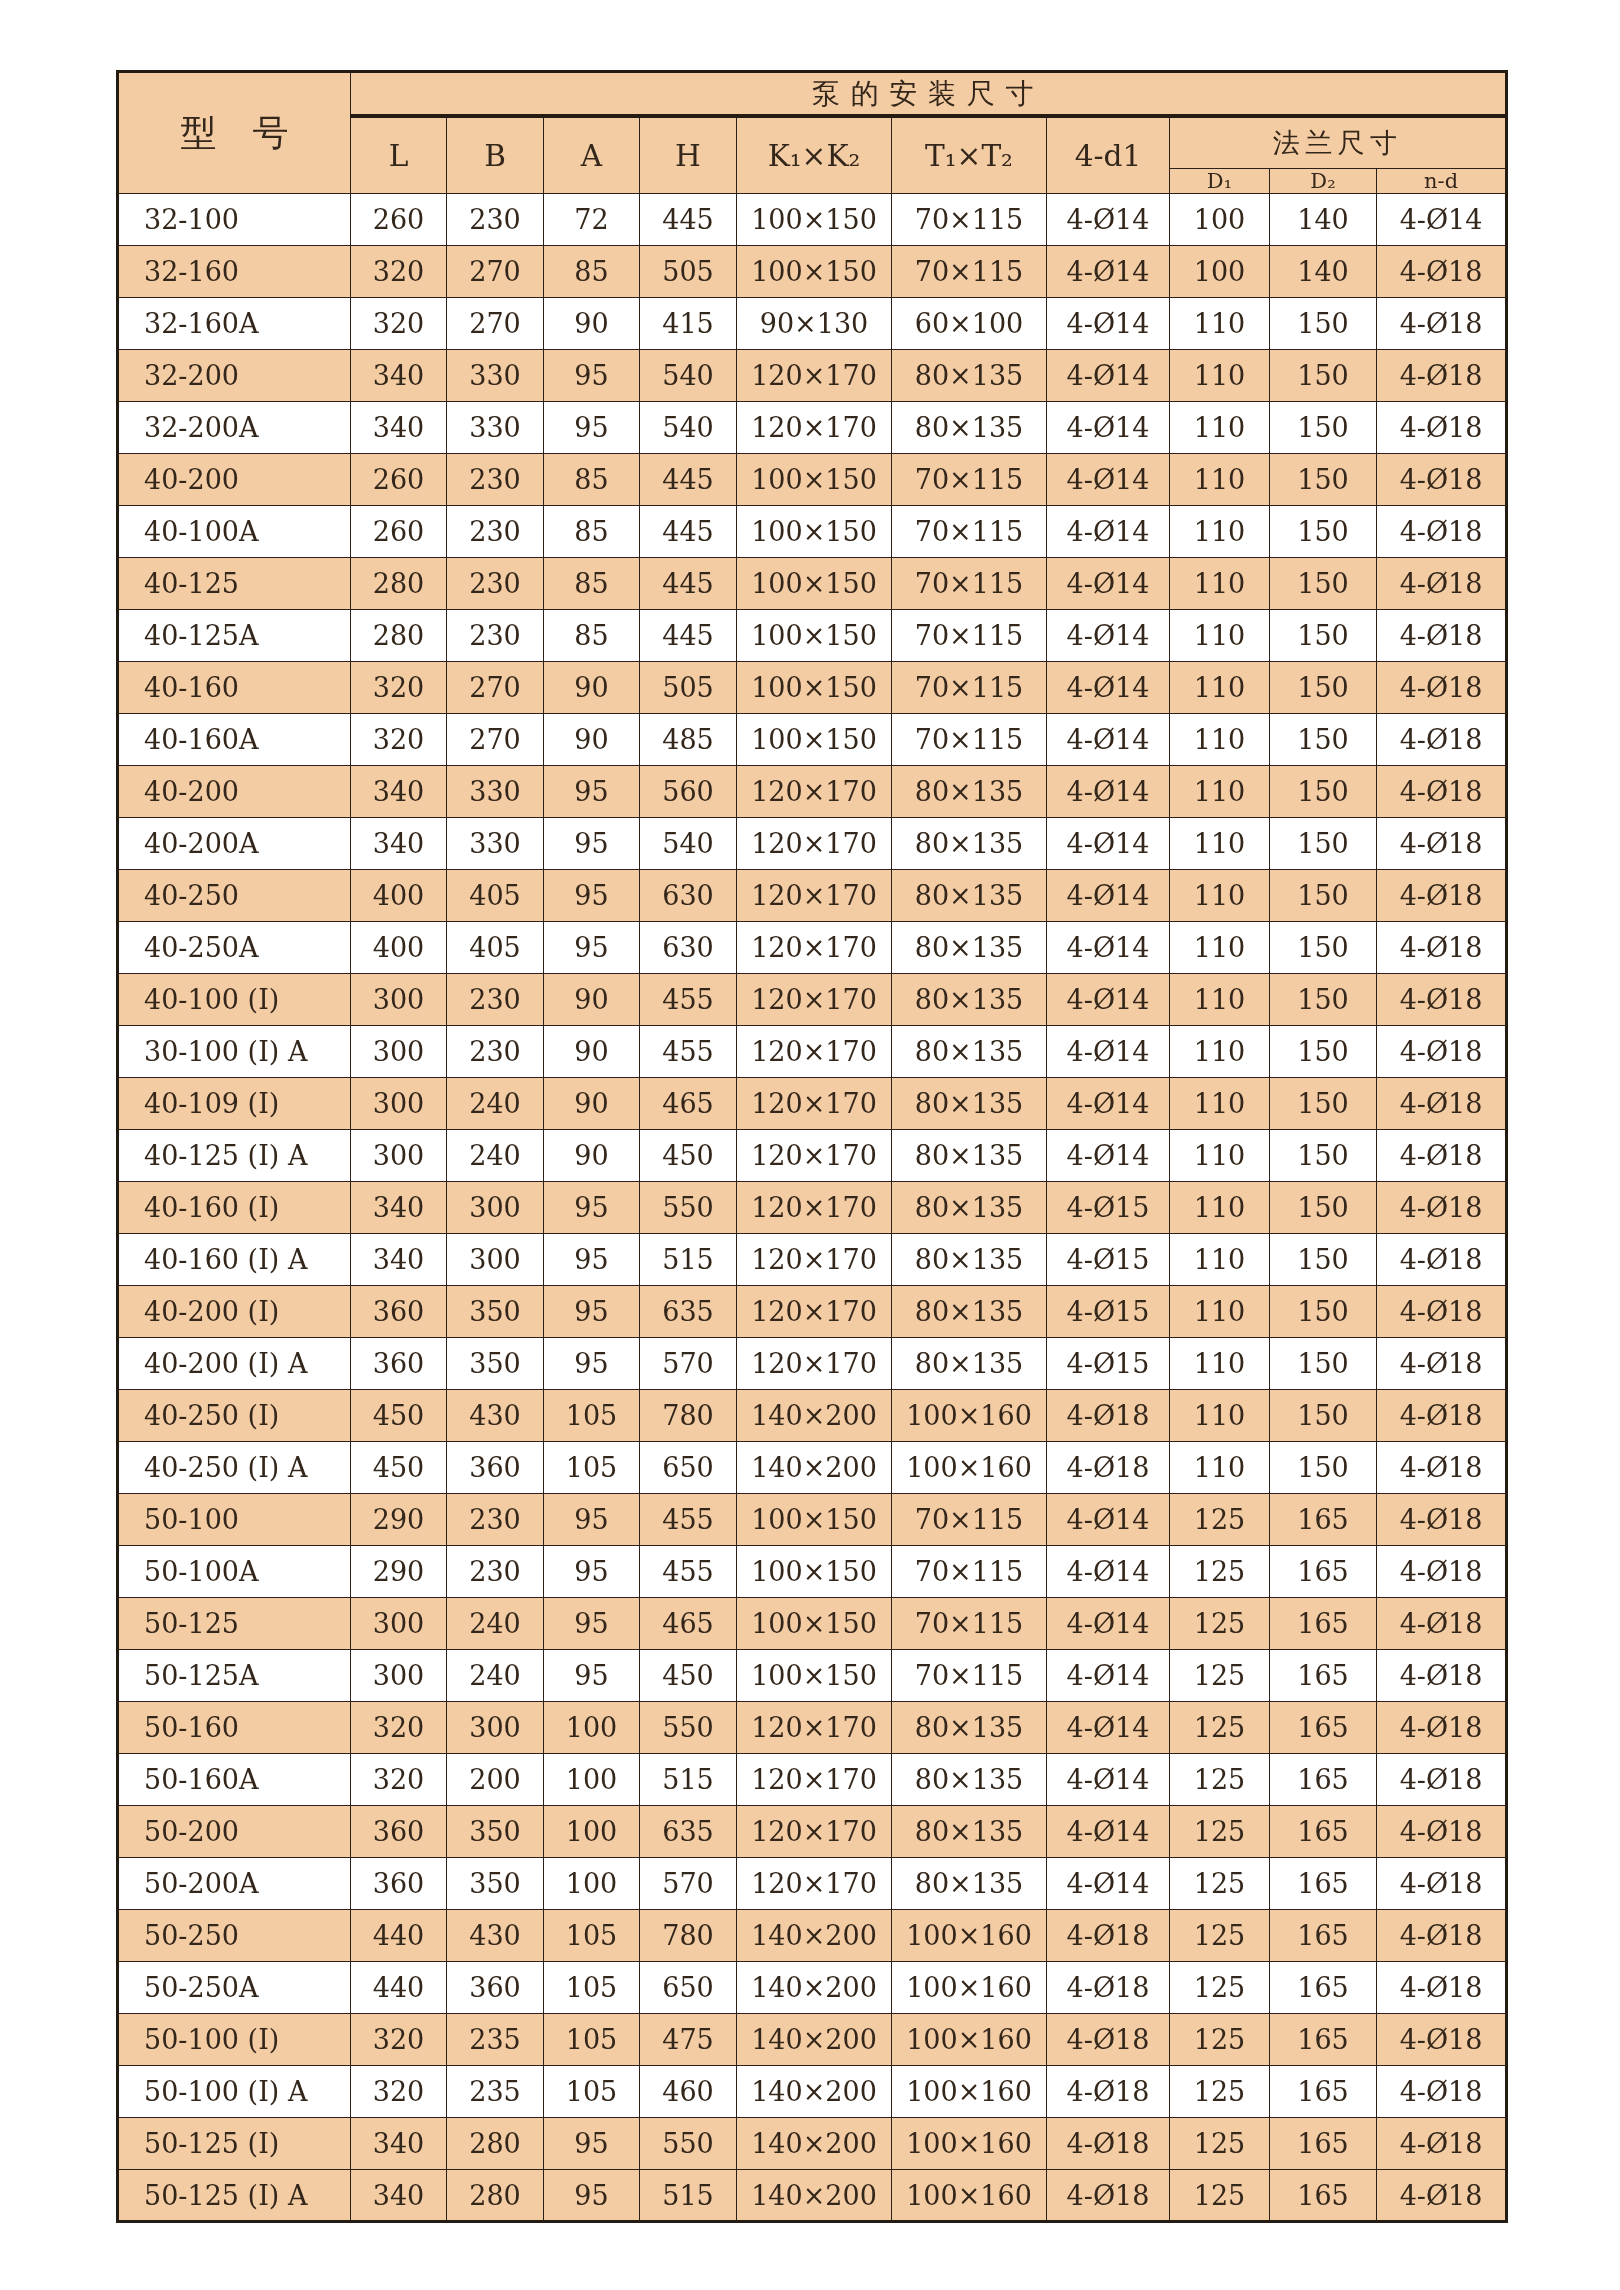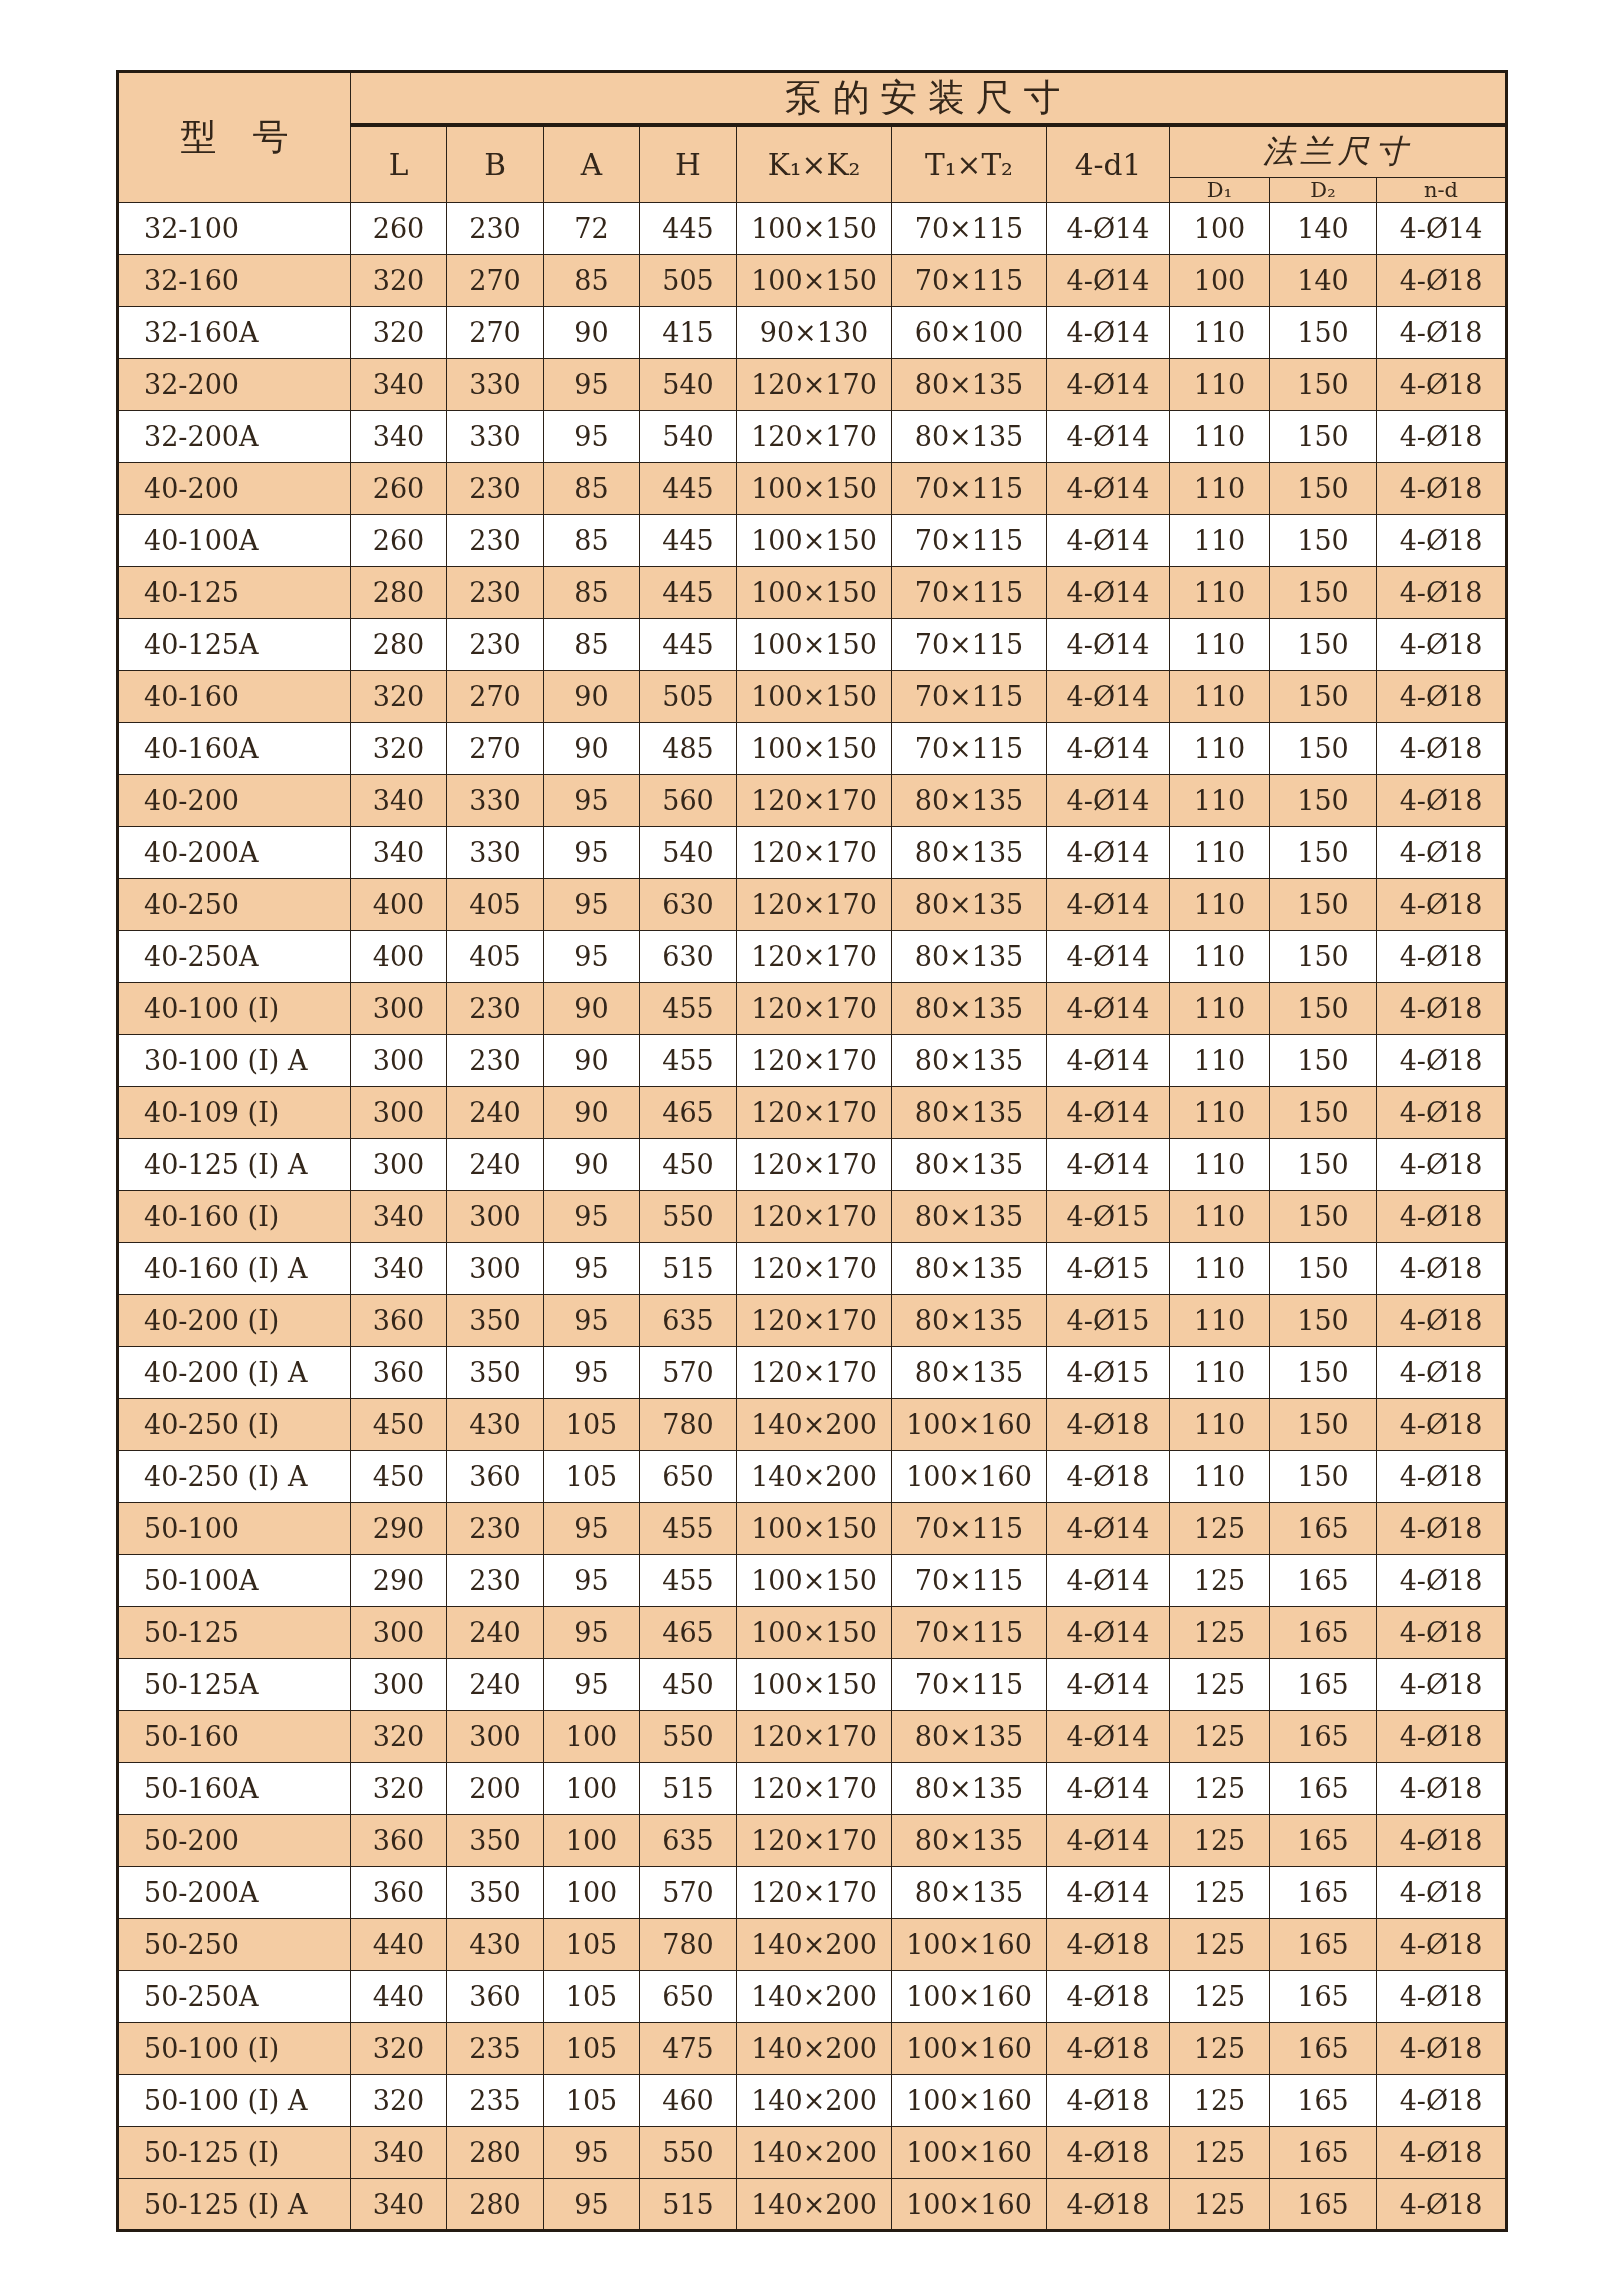--- a/index.html
+++ b/index.html
@@ -30,37 +30,36 @@
     text-align:center;
     vertical-align:middle;
     font-weight:normal;
     padding:0;
     overflow:hidden;
     white-space:nowrap;
   }
   thead th{ background:var(--shaded); }
   th.group-header{
     height:41px;
-    font-size:37px;
+    font-size:28px;
     letter-spacing:10.7px;
     border-bottom:4.5px solid var(--heavy);
     margin-top:16px;
   }
   th.model-header{
     font-size:36px;
   }
   th.sub-header{
     height:52px;
     font-size:29.6px;
   }
   th.flange-header{
     height:50px;
-    font-size:32px;
+    font-size:27px;
     letter-spacing:5.4px;
-    font-style:italic;
   }
   th.dim-header{ font-size:21px; }
   tbody tr{ height:52px; }
   tbody td{
     font-size:27px;
     background:var(--unshaded);
   }
   tbody tr.shaded td{ background:var(--shaded); }
   td.model-col{
     text-align:left;

